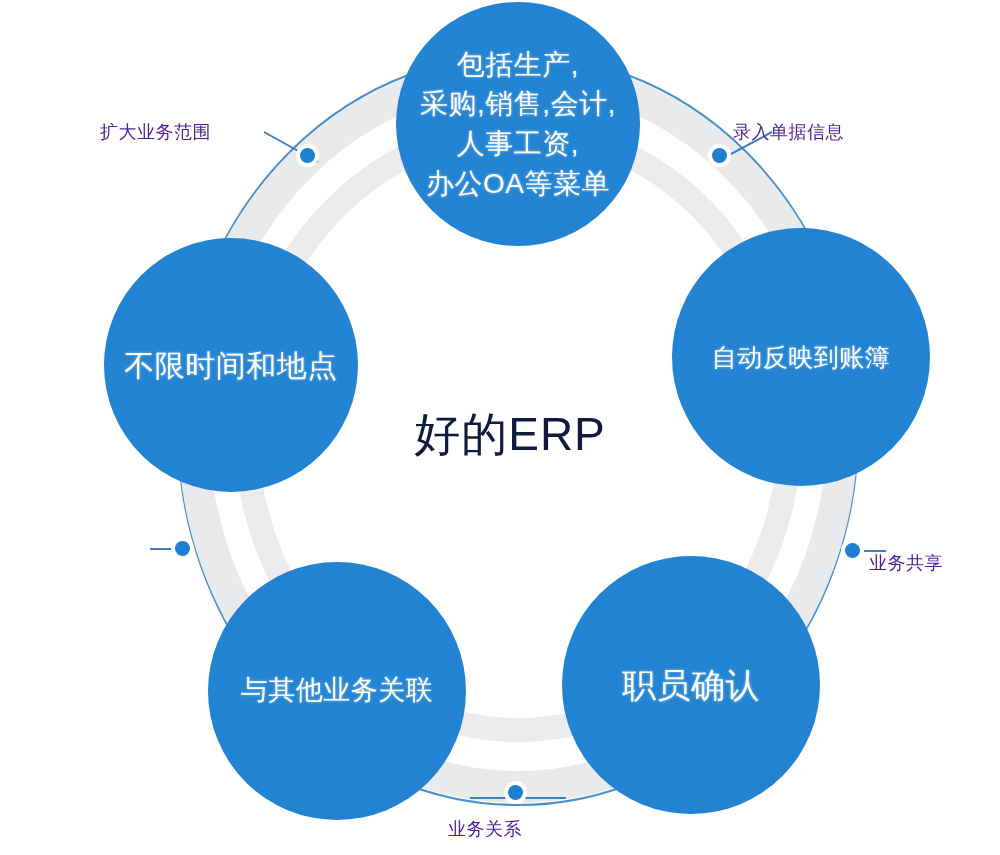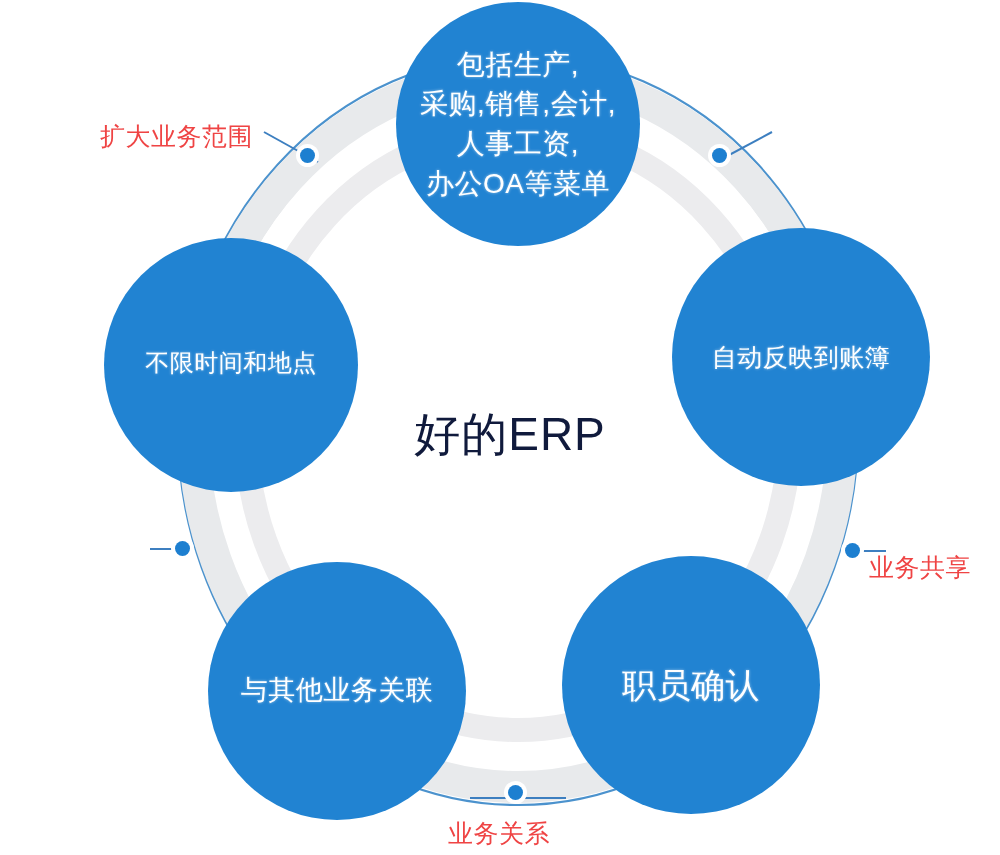--- a/index.html
+++ b/index.html
@@ -83,23 +83,22 @@
   #node-bottom-left .node-label {
     font-size: 27px;
     line-height: 1.3;
   }
 
   #node-left {
     left: 104px; top: 238px;
     width: 254px; height: 254px;
   }
   #node-left .node-label {
-    font-size: 24px;
-    line-height: 1.3;
-    font-family: Liberation Mono, monospace;
+    font-size: 30px;
+    line-height: 1.3;
   }
 
   
   #center-title {
     position: absolute;
     left: 0;
     top: 404px;
     width: 1000px;
     text-align: center;
     font-size: 46px;
@@ -109,22 +108,22 @@
     font-family: "Liberation Sans", "DejaVu Sans", sans-serif;
   }
   #center-title .ctr {
     position: relative;
     left: 10px;
   }
 
   
   .olabel {
     position: absolute;
-    font-size: 25px;
-    color: #ef4444;
+    font-size: 18px;
+    color: #4c1d95;
     white-space: nowrap;
     letter-spacing: 0.5px;
     z-index: 6;
   }
   #olabel-tl { left: 100px;  top: 120px; }
   #olabel-tr { left: 733px;  top: 120px; }
   #olabel-ml { left: 2px;    top: 527px; }
   #olabel-mr { left: 869px;  top: 527px; margin-top: 24px; }
   #olabel-bc { left: 448px;  top: 817px; }
 
@@ -200,16 +199,17 @@
 
   <div class="node" id="node-left">
     <span class="node-label">不限时间和地点</span>
   </div>
 
   <div id="center-title">
     <span class="ctr">好的ERP</span>
   </div>
 
   <div class="olabel" id="olabel-tl">扩大业务范围</div>
+  <div class="olabel" id="olabel-tr">录入单据信息</div>
   <div class="olabel" id="olabel-mr">业务共享</div>
   <div class="olabel" id="olabel-bc">业务关系</div>
 
 </div>
 
 </body></html>

